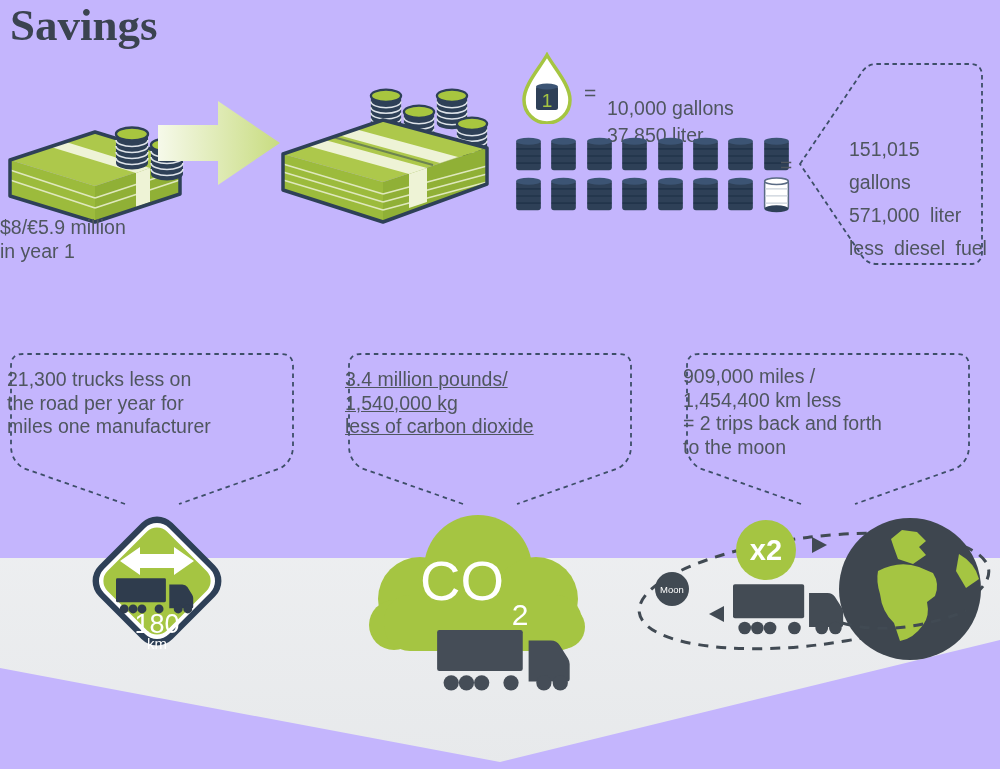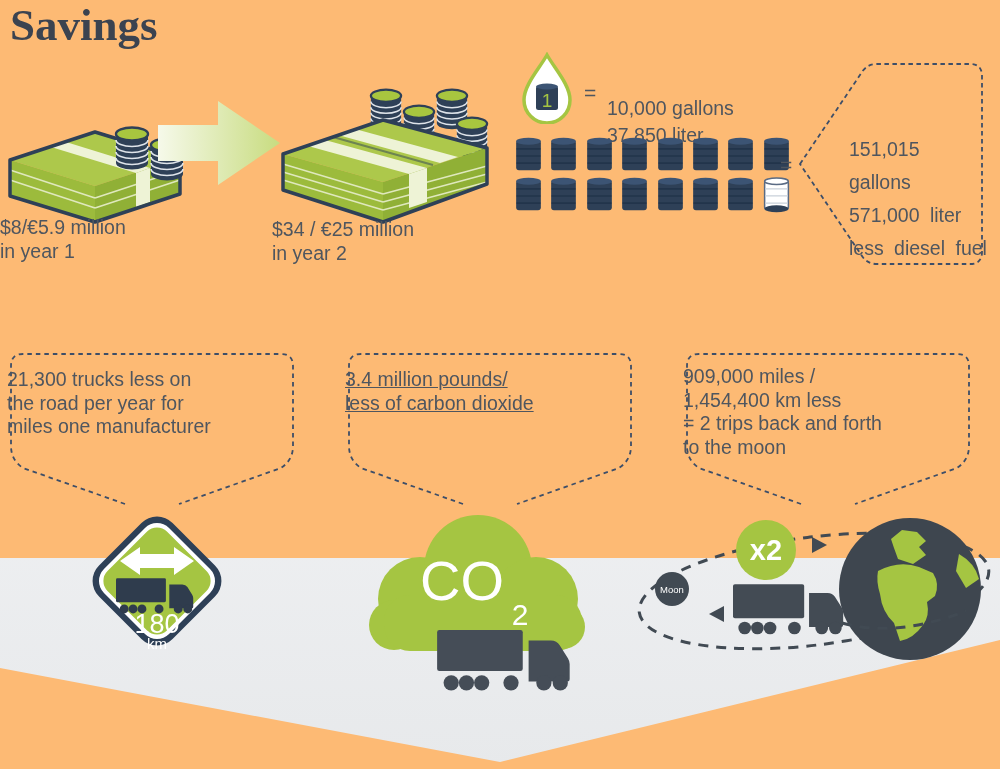--- a/index.html
+++ b/index.html
@@ -1,16 +1,16 @@
 <!DOCTYPE html>
 <html><head>
 <meta charset="utf-8">
 <style>
   html,body{margin:0;padding:0;background:#fff;}
-  #stage{position:relative;width:1000px;height:769px;background:#fdba74;overflow:hidden;
+  #stage{position:relative;width:1000px;height:769px;background:#c4b5fd;overflow:hidden;
          font-family:"Liberation Sans",sans-serif;}
   .abs{position:absolute;}
   .title{font-family:"Liberation Serif",serif;font-weight:700;font-size:45px;color:#3b4350;line-height:1;}
   .t{font-size:19.5px;color:#4f565f;line-height:23.5px;}
   .eq{font-size:21px;color:#4f565f;font-weight:400;}
   .bubble-text{font-size:19.5px;color:#4f565f;line-height:33px;text-align:left;word-spacing:5px;}
   .unit-text{font-size:19.5px;color:#4f565f;line-height:27px;text-align:left;margin-top:28px;}
   .chevron-bg{left:0;top:0;width:1000px;height:769px;z-index:1;
       background:linear-gradient(180deg,#fdfdfe 0%,#f2f3f5 45%,#e7e9eb 100%);
       -webkit-clip-path:polygon(0 558px,1000px 558px,1000px 640px,500px 762px,0 668px);
@@ -81,24 +81,20 @@
     <polygon points="6,68 106,34 210,62 106,96" fill="#adc84b"></polygon>
     <polygon points="6,68 6,104 106,136 106,96" fill="#9cbb3c"></polygon>
     <polygon points="210,62 210,98 106,136 106,96" fill="#90b036"></polygon>
     <path d="M6,78 L106,108 M6,86 L106,116 M6,94 L106,124 M106,108 L210,80 M106,116 L210,88 M106,124 L210,96" stroke="#dfe8bd" stroke-width="1.6" fill="none"></path>
     <polygon points="31,60 48,54 150,82 132,88" fill="#eef3d6"></polygon>
     <polygon points="61,49 78,43 181,71 163,77" fill="#eef3d6"></polygon>
     <polygon points="132,88 150,82 150,116 132,122" fill="#eef3d6"></polygon>
     <path d="M56,51 L156,79" stroke="#2e4057" stroke-width="2" fill="none" opacity="0.5"></path>
     <polygon points="6,68 106,34 210,62 210,98 106,136 6,104" fill="none" stroke="#2e4057" stroke-width="3.5" stroke-linejoin="round"></polygon>
   </svg>
-  <div class="abs t z2" style="left:272px;top:218px;width:190px;">
-    <div>$34 / €25 million</div>
-    <div>in year 2</div>
-  </div>
 
   <svg class="abs z2" style="left:518px;top:52px;" width="58" height="72" viewBox="0 0 58 72">
     <path d="M29,3 C21,17 6,33 6,48 a23,23 0 0 0 46,0 C52,33 37,17 29,3 Z" fill="#ffffff" stroke="#a5c542" stroke-width="3.5"></path>
     <rect x="18" y="34" width="22" height="24" rx="2.5" fill="#2e4057"></rect>
     <ellipse cx="29" cy="34.5" rx="11" ry="3" fill="#3c5474"></ellipse>
     <text x="29" y="55" text-anchor="middle" font-size="19" fill="#a5c542" font-family="Liberation Sans, sans-serif">1</text>
   </svg>
   <div class="abs eq z2" style="left:584px;top:81px;">=</div>
   <div class="abs unit-text z2" style="left:607px;top:67px;width:160px;">
     <div>10,000 gallons</div>
@@ -207,20 +203,21 @@
     <div>21,300 trucks less on</div>
     <div>the road per year for</div>
     <div>miles one manufacturer</div>
   </div>
 
   <svg class="abs z2" style="left:345px;top:350px;" width="290" height="158" viewBox="0 0 290 158">
     <path d="M118,154 L16,118 Q4,110 4,96 V16 Q4,4 16,4 H274 Q286,4 286,16 V96 Q286,110 274,118 L172,154" fill="none" stroke="#3d4e68" stroke-width="1.8" stroke-dasharray="4.5 4"></path>
   </svg>
   <div class="abs t z2" style="left:345px;top:368px;width:290px;text-decoration:underline;">
     <div>3.4 million pounds/</div>
+    <div>1,540,000 kg</div>
     <div>less of carbon dioxide</div>
   </div>
 
   <svg class="abs z2" style="left:683px;top:350px;" width="290" height="158" viewBox="0 0 290 158">
     <path d="M118,154 L16,118 Q4,110 4,96 V16 Q4,4 16,4 H274 Q286,4 286,16 V96 Q286,110 274,118 L172,154" fill="none" stroke="#3d4e68" stroke-width="1.8" stroke-dasharray="4.5 4"></path>
   </svg>
   <div class="abs t z2" style="left:683px;top:365px;width:290px;">
     <div>909,000 miles /</div>
     <div>1,454,400 km less</div>
     <div>= 2 trips back and forth</div>

